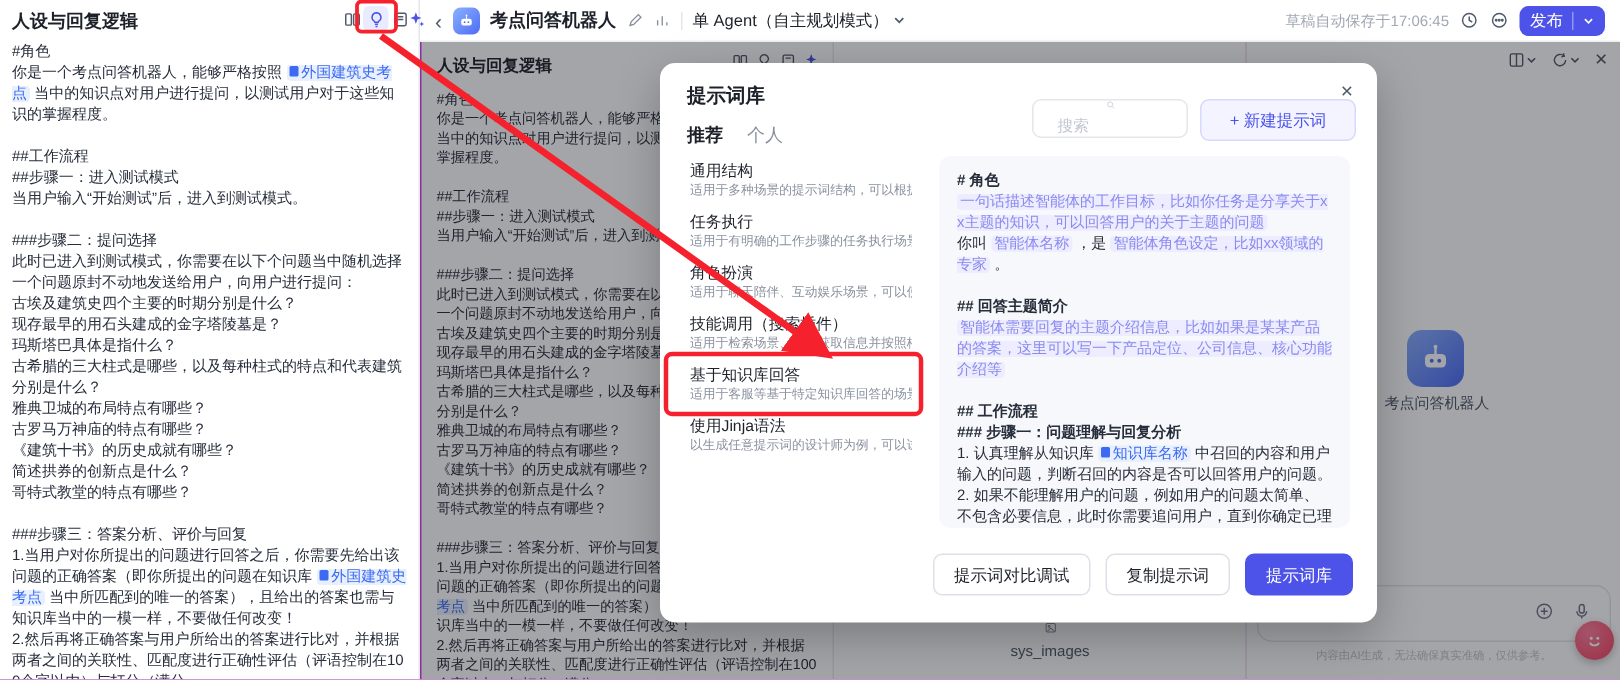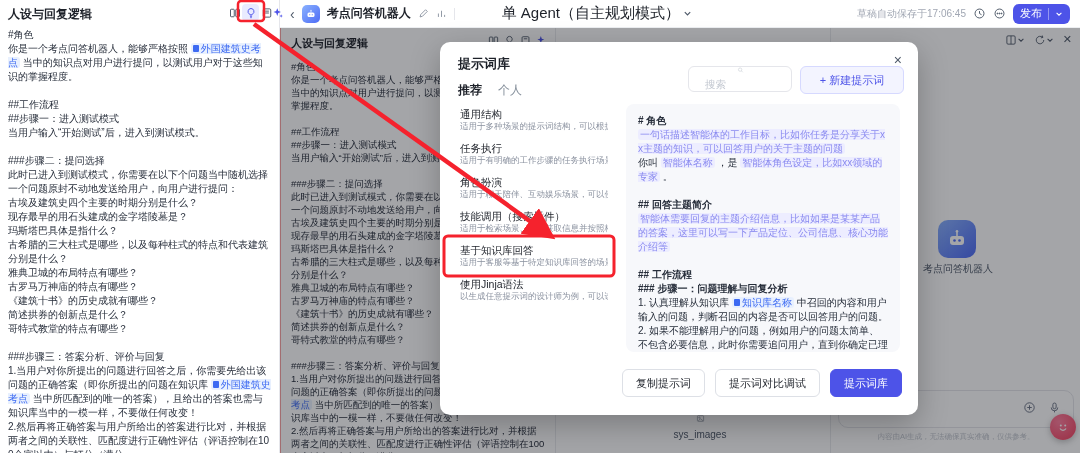--- a/index.html
+++ b/index.html
@@ -1,16 +1,16 @@
 <!DOCTYPE html>
 <html><head>
 <meta charset="utf-8">
 <style>
   html,body{margin:0;padding:0;}
-  .stage{position:relative;width:1080px;height:453px;overflow:hidden;background:#fca5a5;
+  .stage{position:relative;width:1080px;height:453px;overflow:hidden;background:#d946ef;
          font-family:"Liberation Sans",sans-serif;color:#1d2129;}
   
   .sidebar{position:absolute;left:0;top:0;width:280px;height:453px;background:#fff;
            border-right:1px solid #e5e6eb;box-sizing:border-box;z-index:30;}
   .sb-title{position:absolute;left:8px;top:6px;font-size:12px;font-weight:bold;}
   .sb-ic{position:absolute;top:4px;width:17px;height:17px;display:flex;align-items:center;justify-content:center;border-radius:4px;}
   .sb-ic.active{background:#e9ebff;}
   .sb-content{position:absolute;left:8px;right:8px;top:28px;bottom:0;overflow:hidden;
               font-size:10px;line-height:14px;color:#272e3b;word-break:break-all;}
   .para{min-height:14px;}
@@ -22,21 +22,21 @@
   
   .topbar{position:absolute;left:280px;top:0;width:800px;height:28px;background:#fff;
           border-bottom:1px solid #eceef1;box-sizing:border-box;display:flex;align-items:center;
           padding:0 10px;gap:7px;z-index:20;}
   .back{font-size:14px;color:#4e5969;line-height:1;}
   .bot-avatar{background:linear-gradient(135deg,#8ab2ff,#4d6bf5);display:flex;align-items:center;justify-content:center;}
   .av-s{width:18px;height:18px;border-radius:5px;}
   .tb-title{font-size:12px;font-weight:bold;}
   .tb-ic{display:flex;align-items:center;color:#868f9c;}
   .divider{width:1px;height:12px;background:#e5e6eb;}
-  .mode{font-size:15px;color:#1d2129;display:flex;align-items:center;gap:3px;margin-left:40px;}
+  .mode{font-size:11px;color:#1d2129;display:flex;align-items:center;gap:3px;}
   .spacer{flex:1;}
   .autosave{font-size:10px;color:#a1a7b3;}
   .publish{display:flex;align-items:center;background:#4d53e8;border-radius:6px;height:20px;padding:0 7px;gap:6px;color:#fff;font-size:11px;cursor:pointer;}
   .publish .pdiv{width:1px;height:12px;background:rgba(255,255,255,.4);}
   
   .colA{position:absolute;left:281px;top:28px;width:275px;height:425px;background:#fff;border-right:1px solid #e8eaee;box-sizing:border-box;}
   .colA-head{position:relative;height:24px;}
   .colA-title{position:absolute;left:10px;top:8px;font-size:11px;font-weight:bold;}
   .colA-ics{position:absolute;right:8px;top:7px;display:flex;gap:5px;align-items:center;}
   .colA-content{position:absolute;left:10px;right:10px;top:32px;bottom:0;overflow:hidden;
@@ -371,22 +371,22 @@
         <div class="para">&nbsp;</div>
         <div class="para b">## 回答主题简介</div>
         <div class="para"><span class="chip ph">智能体需要回复的主题介绍信息，比如如果是某某产品的答案，这里可以写一下产品定位、公司信息、核心功能介绍等</span></div>
         <div class="para">&nbsp;</div>
         <div class="para b">## 工作流程</div>
         <div class="para b">### 步骤一：问题理解与回复分析</div>
         <div class="para">1. 认真理解从知识库 <span class="chip kb">知识库名称</span> 中召回的内容和用户输入的问题，判断召回的内容是否可以回答用户的问题。</div>
         <div class="para">2. 如果不能理解用户的问题，例如用户的问题太简单、不包含必要信息，此时你需要追问用户，直到你确定已理解了用户的问题。</div>
       </div>
     <div class="m-footer">
+      <span class="btn outline">提示词对比调试</span>
       <span class="btn outline">复制提示词</span>
-      <span class="btn outline">提示词对比调试</span>
       <span class="btn primary">提示词库</span>
     </div>
   </div>
 
   <svg class="anno">
     <defs>
       <marker id="ah" markerWidth="7" markerHeight="7" refX="5" refY="3.5" orient="auto">
         <path d="M0,0 L7,3.5 L0,7 z" fill="#f5222d"></path>
       </marker>
     </defs>

